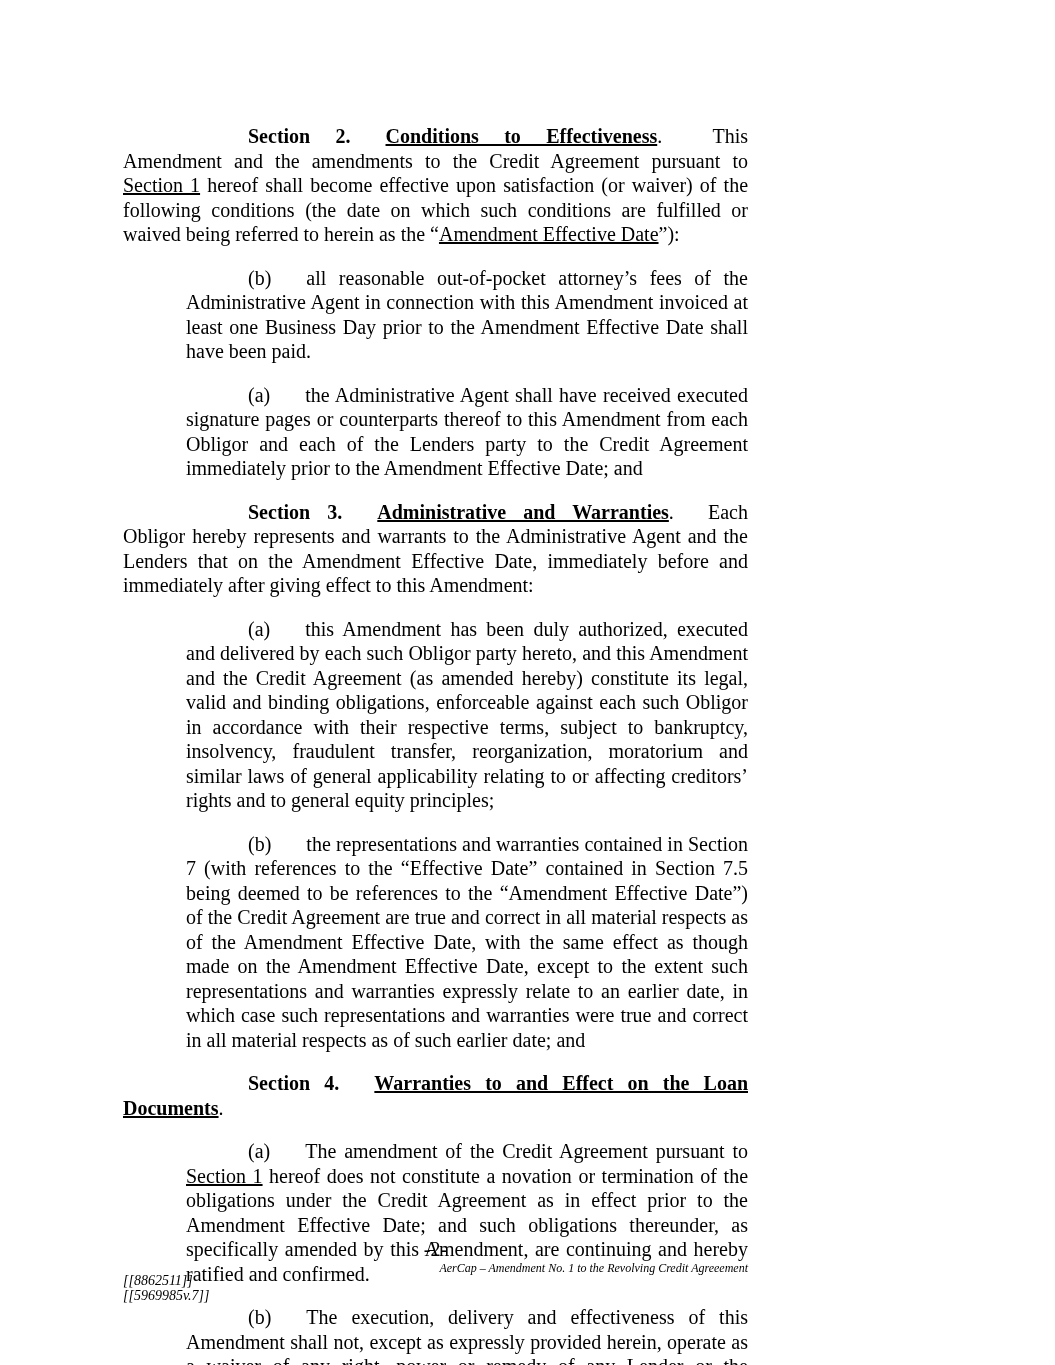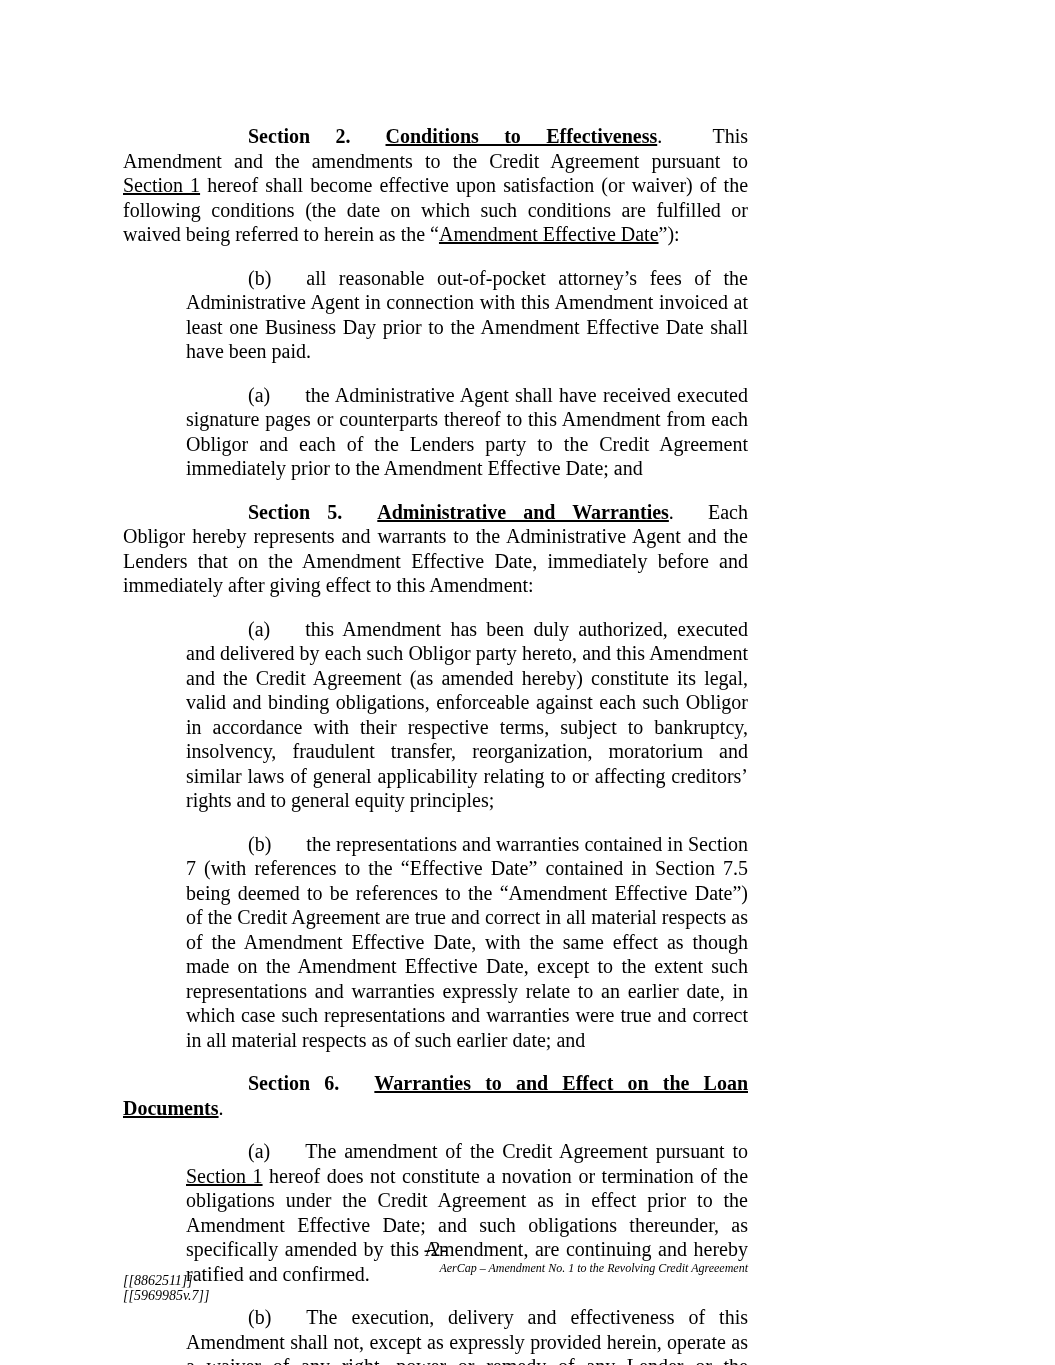--- a/index.html
+++ b/index.html
@@ -76,24 +76,24 @@
   }
 </style>
 </head>
 <body>
 
 <div class="page">
   <div class="content">
     <p class="para para-main"><span class="seg-b">Section 2.</span><span class="tab"></span><span class="seg-b seg-u">Conditions to Effectiveness</span><span>.&nbsp; This Amendment and the amendments to the Credit Agreement pursuant to </span><span class="seg-u">Section 1</span><span> hereof shall become effective upon satisfaction (or waiver) of the following conditions (the date on which such conditions are fulfilled or waived being referred to herein as the “</span><span class="seg-u">Amendment Effective Date</span><span>”):</span></p>
     <p class="para para-sub"><span>(b)</span><span class="tab"></span><span>all reasonable out-of-pocket attorney’s fees of the Administrative Agent in connection with this Amendment invoiced at least one Business Day prior to the Amendment Effective Date shall have been paid.</span></p>
     <p class="para para-sub"><span>(a)</span><span class="tab"></span><span>the Administrative Agent shall have received executed signature pages or counterparts thereof to this Amendment from each Obligor and each of the Lenders party to the Credit Agreement immediately prior to the Amendment Effective Date; and</span></p>
-    <p class="para para-main"><span class="seg-b">Section 5.</span><span class="tab"></span><span class="seg-b seg-u">Administrative and Warranties</span><span>.&nbsp; Each Obligor hereby represents and warrants to the Administrative Agent and the Lenders that on the Amendment Effective Date, immediately before and immediately after giving effect to this Amendment:</span></p>
+    <p class="para para-main"><span class="seg-b">Section 3.</span><span class="tab"></span><span class="seg-b seg-u">Administrative and Warranties</span><span>.&nbsp; Each Obligor hereby represents and warrants to the Administrative Agent and the Lenders that on the Amendment Effective Date, immediately before and immediately after giving effect to this Amendment:</span></p>
     <p class="para para-sub"><span>(a)</span><span class="tab"></span><span>this Amendment has been duly authorized, executed and delivered by each such Obligor party hereto, and this Amendment and the Credit Agreement (as amended hereby) constitute its legal, valid and binding obligations, enforceable against each such Obligor in accordance with their respective terms, subject to bankruptcy, insolvency, fraudulent transfer, reorganization, moratorium and similar laws of general applicability relating to or affecting creditors’ rights and to general equity principles;</span></p>
     <p class="para para-sub"><span>(b)</span><span class="tab"></span><span>the representations and warranties contained in Section 7 (with references to the “Effective Date” contained in Section 7.5 being deemed to be references to the “Amendment Effective Date”) of the Credit Agreement are true and correct in all material respects as of the Amendment Effective Date, with the same effect as though made on the Amendment Effective Date, except to the extent such representations and warranties expressly relate to an earlier date, in which case such representations and warranties were true and correct in all material respects as of such earlier date; and</span></p>
-    <p class="para para-main"><span class="seg-b">Section 6.</span><span class="tab"></span><span class="seg-b seg-u">Warranties to and Effect on the Loan Documents</span><span>.</span></p>
+    <p class="para para-main"><span class="seg-b">Section 4.</span><span class="tab"></span><span class="seg-b seg-u">Warranties to and Effect on the Loan Documents</span><span>.</span></p>
     <p class="para para-sub"><span>(a)</span><span class="tab"></span><span>The amendment of the Credit Agreement pursuant to </span><span class="seg-u">Section 1</span><span> hereof does not constitute a novation or termination of the obligations under the Credit Agreement as in effect prior to the Amendment Effective Date; and such obligations thereunder, as specifically amended by this Amendment, are continuing and hereby ratified and confirmed.</span></p>
     <p class="para para-sub"><span>(b)</span><span class="tab"></span><span>The execution, delivery and effectiveness of this Amendment shall not, except as expressly provided herein, operate as a waiver of any right, power or remedy of any Lender or the Administrative Agent under any of the Loan Documents.</span></p>
     <p class="para para-sub"><span>(c)</span><span class="tab"></span><span>This Amendment constitutes a Loan Document.</span></p>
   </div>
 
   <div class="page-number">-2-</div>
 
   <div class="footer-right">AerCap – Amendment No. 1 to the Revolving Credit Agreeement</div>
 
   <div class="footer-left">

